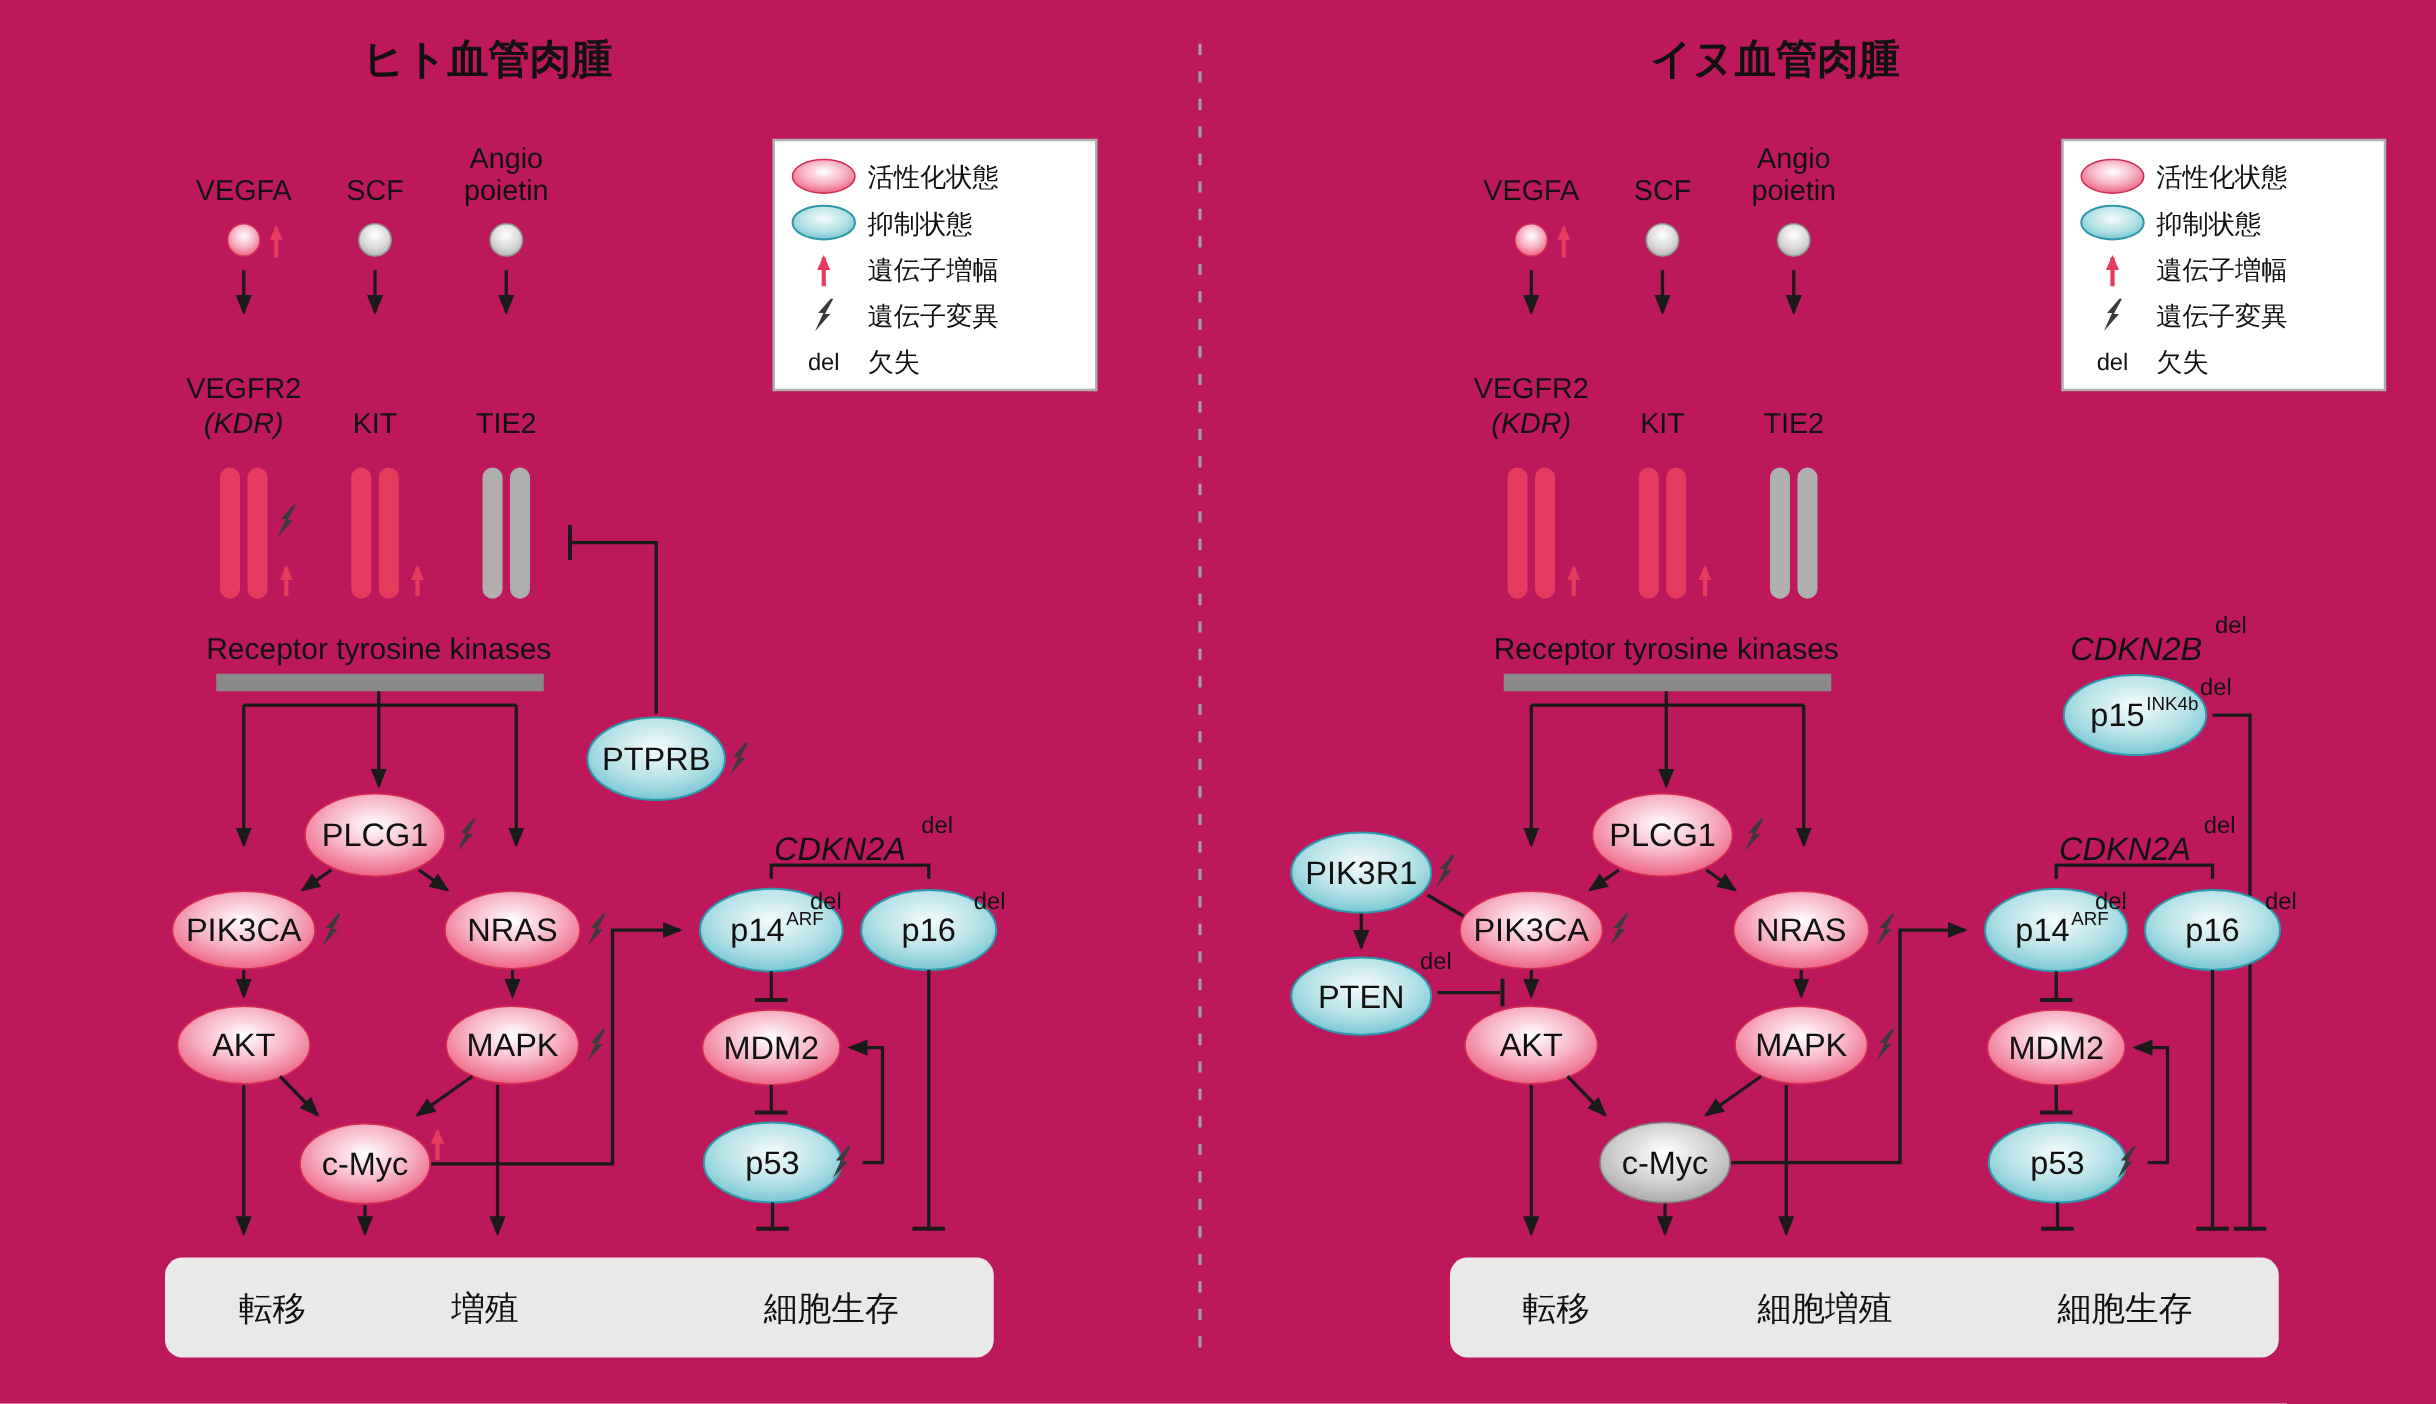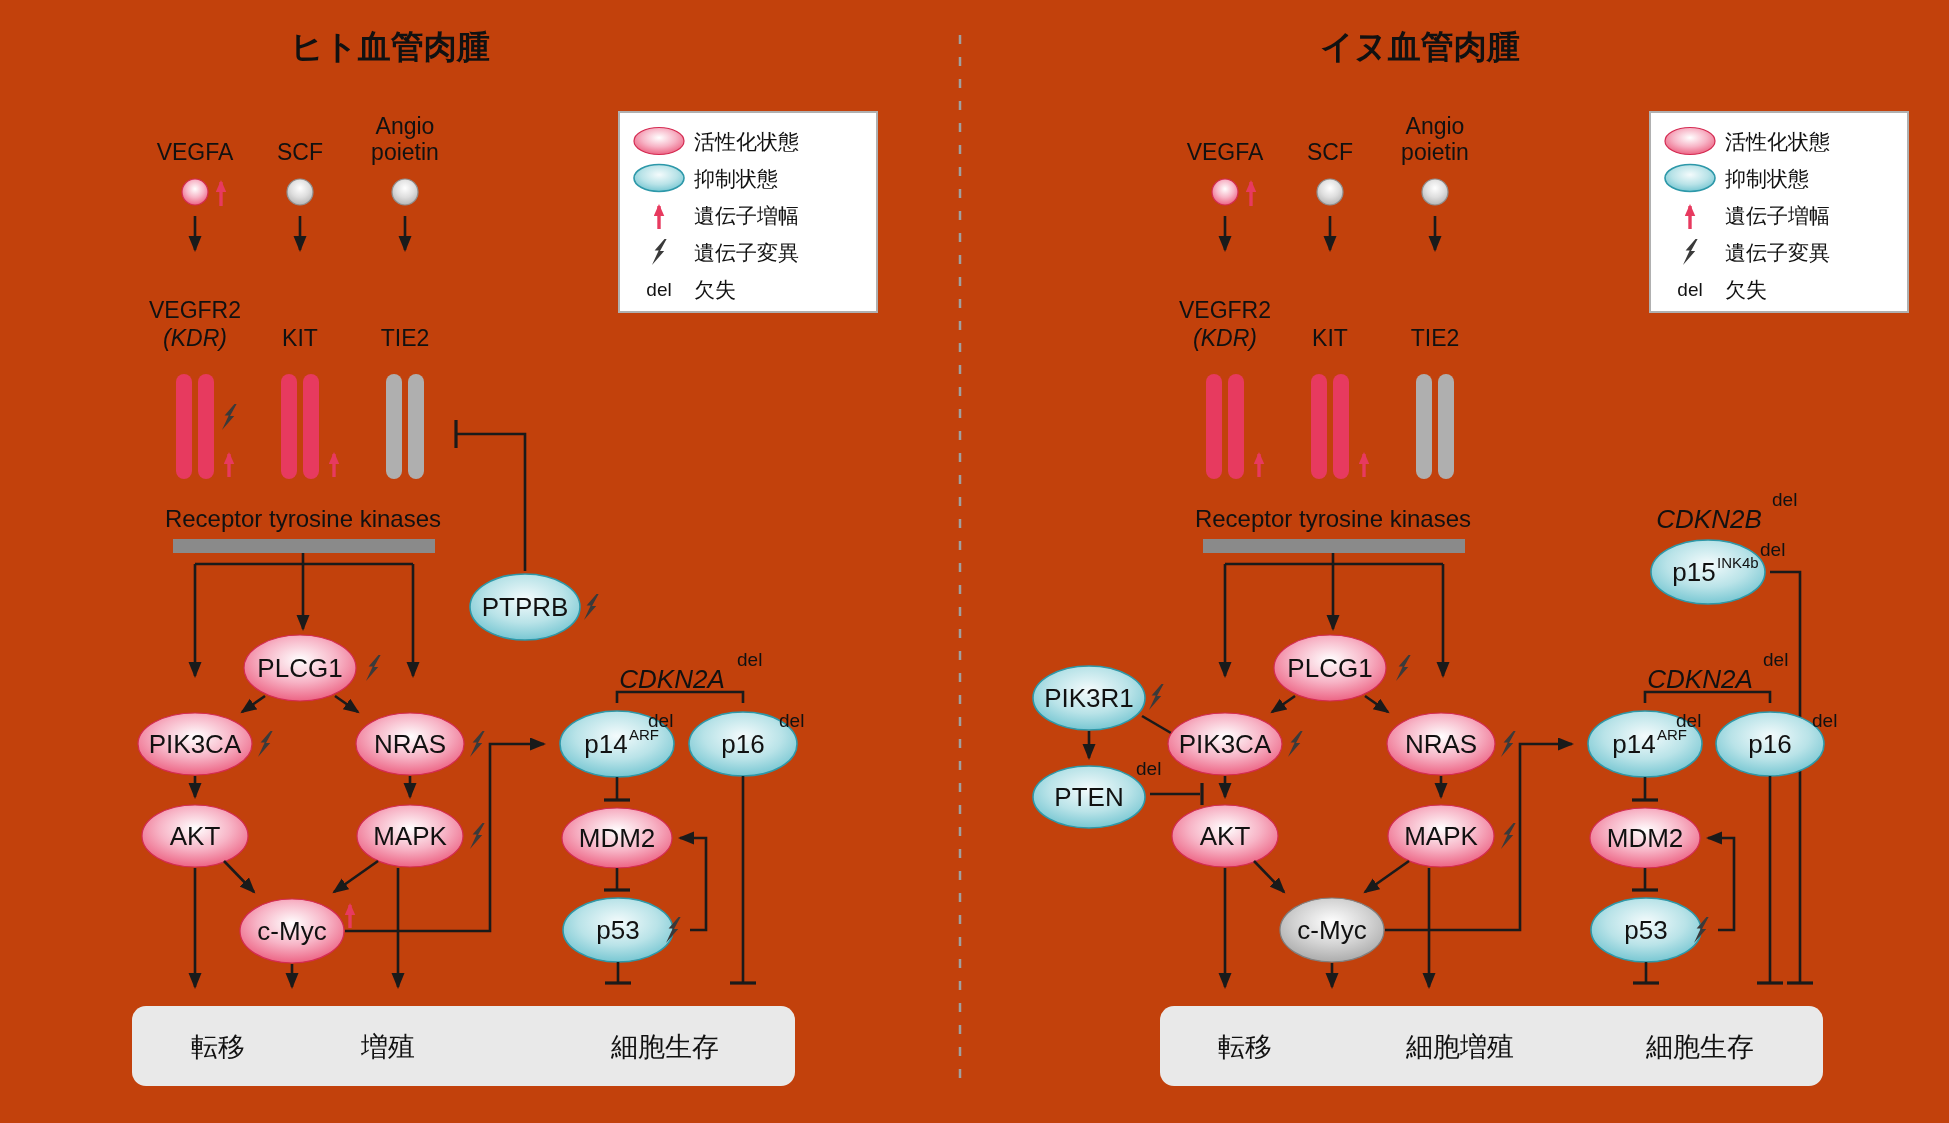--- a/index.html
+++ b/index.html
@@ -1,16 +1,16 @@
 <!DOCTYPE html>
 <html><head>
 <meta charset="utf-8">
 <style>
   html,body{margin:0;padding:0;background:#fff;}
-  .stage{position:relative;width:1949px;height:1123px;background:#c2410c;overflow:hidden;}
+  .stage{position:relative;width:1949px;height:1123px;background:#be185d;overflow:hidden;}
   svg text{font-family:"Liberation Sans","DejaVu Sans",sans-serif;fill:#111;}
   .ttl{font-size:33px;font-weight:bold;}
   .lbl{font-size:23px;}
   .nlb{font-size:26px;}
   .sup{font-size:15px;}
   .del{font-size:19px;}
   .ita{font-style:italic;}
   .leg{font-size:21px;}
   .out{font-size:27px;}
   .rtk{font-size:24px;}

